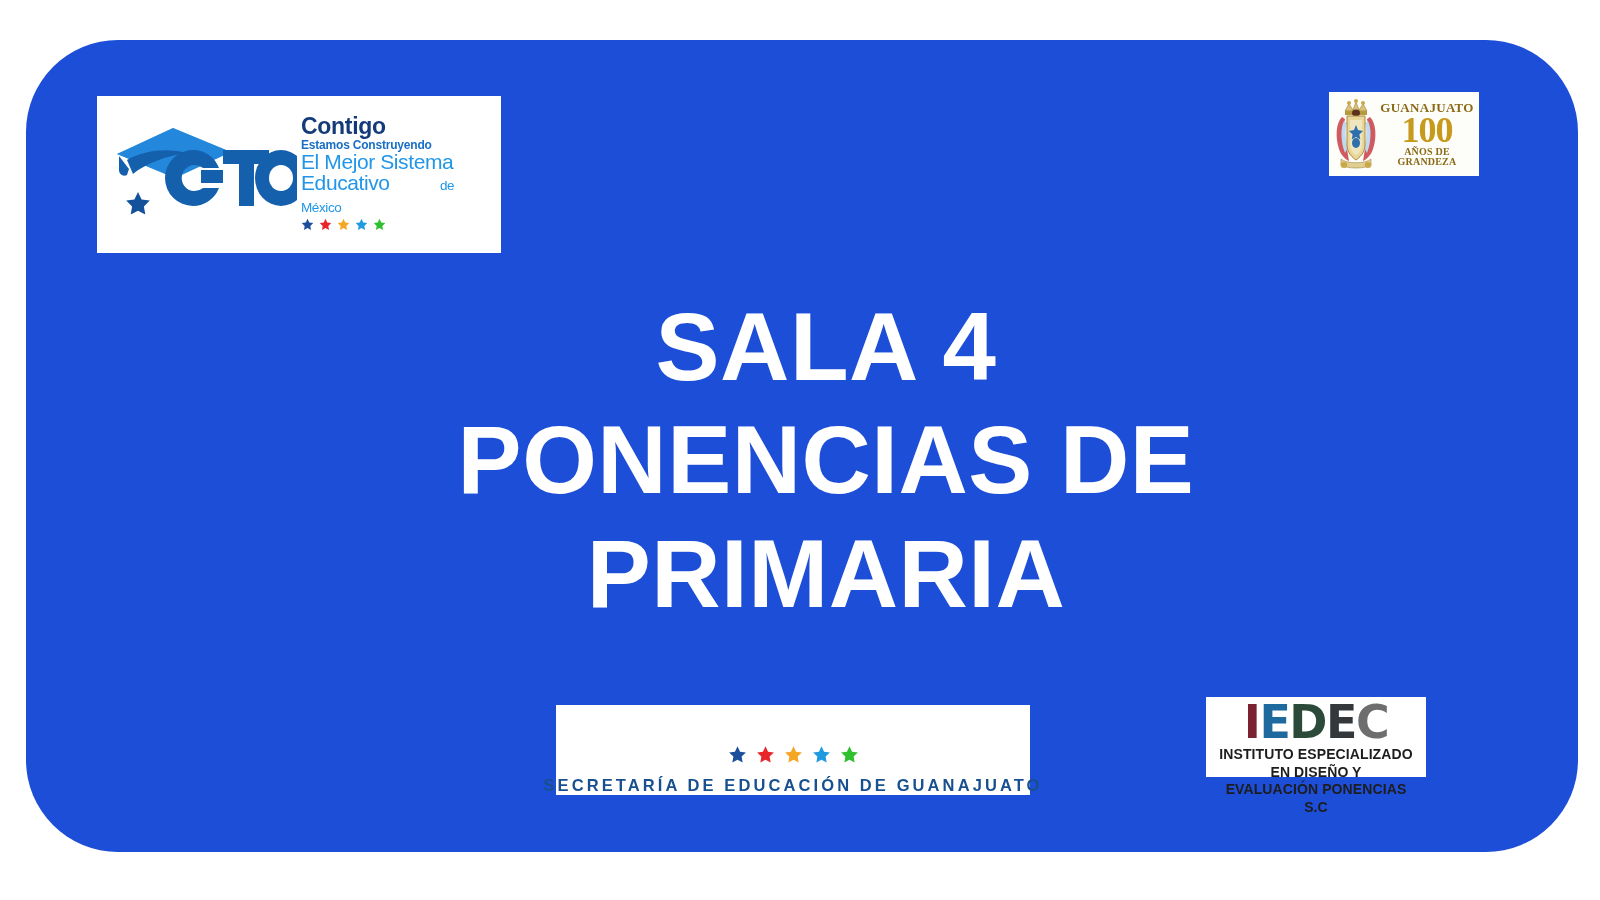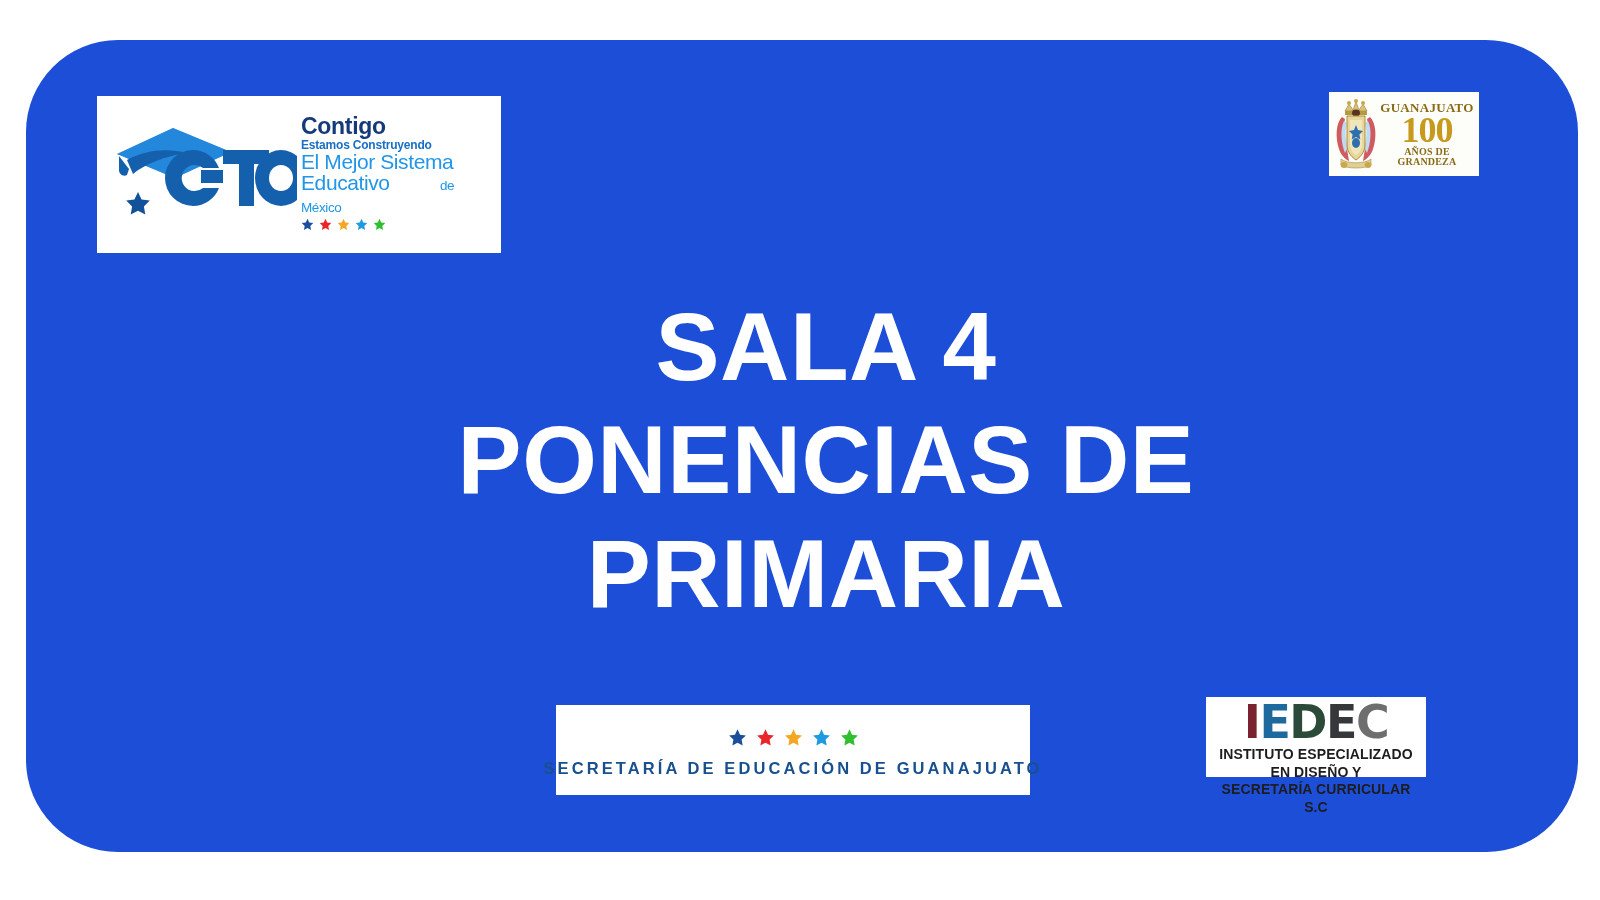--- a/index.html
+++ b/index.html
@@ -152,21 +152,21 @@
     position: absolute;
     left: 556px;
     top: 705px;
     width: 474px;
     height: 90px;
     background: #ffffff;
     box-sizing: border-box;
     display: flex;
     flex-direction: column;
     align-items: center;
-    justify-content: center;
+    justify-content: flex-end;
     padding-top: 6px;
   }
   .seg-stars {
     display: flex;
     gap: 9px;
     margin-bottom: 9px;
   }
   .seg-label {
     font-size: 16.5px;
     font-weight: 700;
@@ -351,16 +351,16 @@
   <div class="iedec-card">
     <div class="iedec-word">
       <span style="color:#7b2230">I</span>
       <span style="color:#1e6a9e">E</span>
       <span style="color:#2c4a3a">D</span>
       <span style="color:#34383b">E</span>
       <span style="color:#6e6e6e">C</span>
     </div>
     <div class="iedec-rule"></div>
     <div class="iedec-sub">INSTITUTO ESPECIALIZADO EN DISEÑO Y</div>
-    <div class="iedec-sub">SECRETARÍA CURRICULAR S.C</div>
+    <div class="iedec-sub">EVALUACIÓN PONENCIAS S.C</div>
   </div>
 
 </div>
 
 </body></html>

